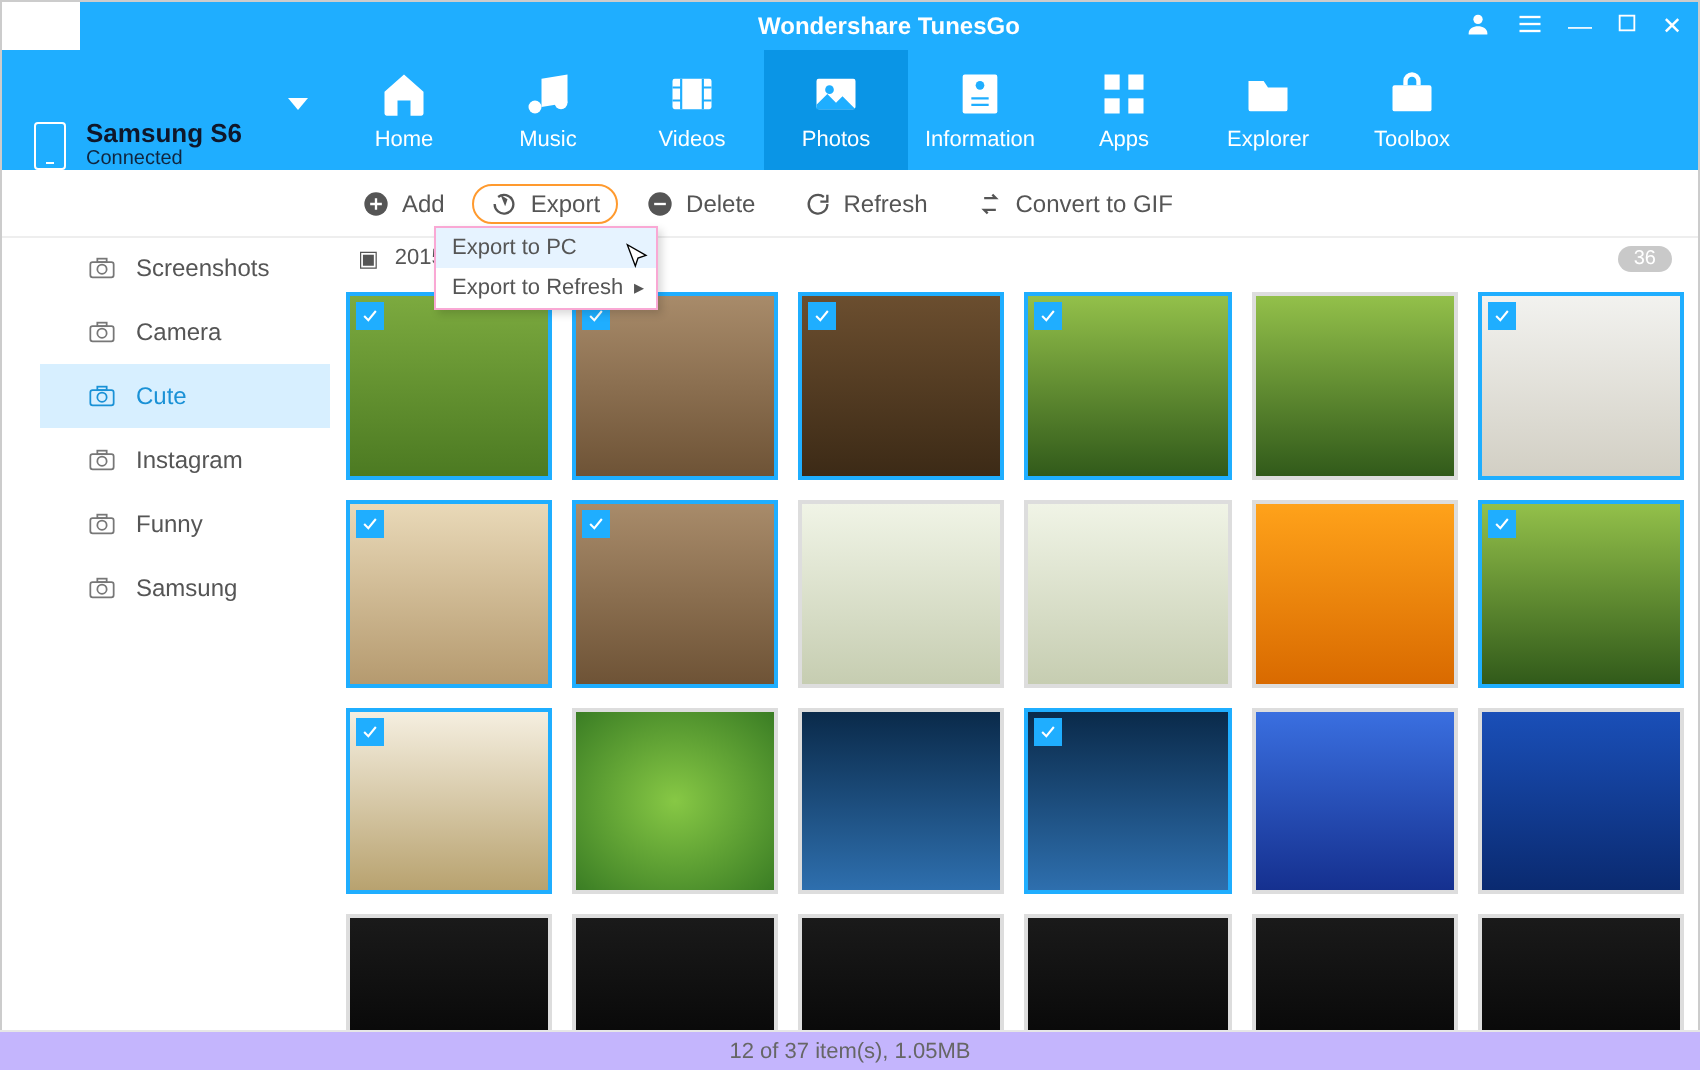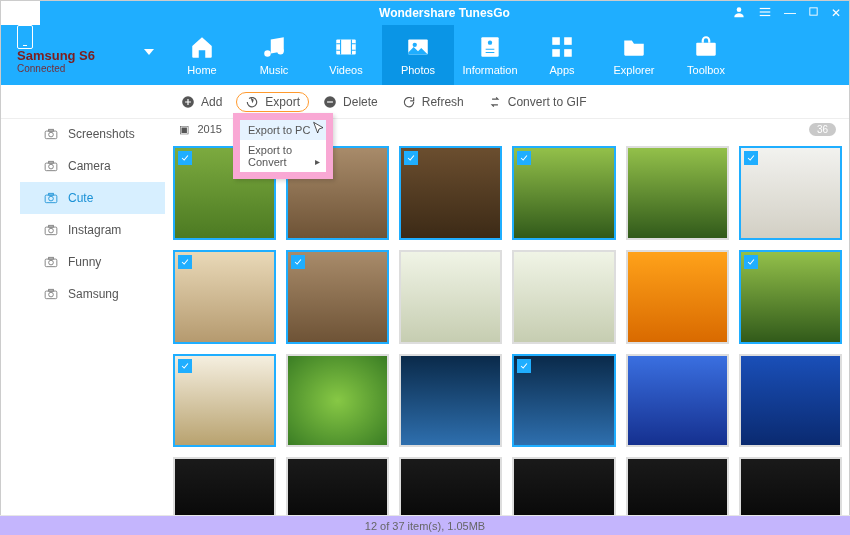--- a/index.html
+++ b/index.html
@@ -4,38 +4,38 @@
 <style>
   * { box-sizing: border-box; margin: 0; padding: 0; font-family: "Segoe UI", Arial, sans-serif; }
   body { width: 850px; height: 535px; overflow: hidden; background: #fff; border: 1px solid #ccc; }
 
   .titlebar { height: 24px; background: #1faeff; display: flex; align-items: center; justify-content: center; position: relative; margin-left: 39px; }
   .titlebar .title { color: #fff; font-size: 12px; font-weight: 600; }
   .titlebar .controls { position: absolute; right: 8px; top: 0; height: 24px; display: flex; align-items: center; gap: 12px; color: #fff; font-size: 12px; }
   .titlebar .controls span { cursor: pointer; }
 
   .topnav { height: 60px; background: #1faeff; display: flex; align-items: stretch; }
-  .device { width: 165px; display: flex; align-items: flex-start; padding-left: 16px; color: #7f1d1d; position: relative; flex-direction: column; }
+  .device { width: 165px; display: flex; align-items: flex-end; padding-left: 16px; color: #0f172a; position: relative; }
   .device .phoneicon { width: 16px; height: 24px; border: 1.5px solid #fff; border-radius: 2px; margin-right: 10px; position: relative; }
   .device .phoneicon::after { content:""; position:absolute; bottom:2px; left:50%; transform:translateX(-50%); width:4px; height:1.5px; background:#fff; }
   .device .name { font-size: 13px; font-weight: 600; line-height: 14px; }
   .device .status { font-size: 10px; opacity: .9; }
   .device .chev { position: absolute; right: 12px; top: 24px; width:0;height:0;border-left:5px solid transparent;border-right:5px solid transparent;border-top:6px solid #fff; }
 
   .navitems { flex: 1; display: flex; }
   .navitem { width: 72px; display:flex; flex-direction:column; align-items:center; justify-content:center; color:#fff; font-size:11px; gap:4px; cursor:pointer; }
   .navitem.active { background:#0a95e6; }
   .navitem svg { width:26px; height:26px; fill:#fff; }
 
   .actionbar { height: 34px; display:flex; align-items:center; padding-left:170px; gap:4px; font-size:12px; color:#555; border-bottom:1px solid #eee; position:relative; }
   .action { display:flex; align-items:center; gap:6px; padding:4px 10px; cursor:pointer; border-radius:4px; }
   .action svg, .action .glyph { width:14px; height:14px; }
   .circled { border:1.5px solid #ff9a2e; border-radius:12px; padding:2px 8px; }
 
-  .dropdown { position:absolute; top:28px; left:232px; width:100px; background:#fff; border:7px solid #f9a8d4; font-size:11px; z-index:20; box-shadow:2px 2px 4px rgba(0,0,0,.15); }
+  .dropdown { position:absolute; top:28px; left:216px; width:112px; background:#fff; border:1px solid #f9a8d4; font-size:11px; z-index:20; box-shadow:2px 2px 4px rgba(0,0,0,.15); }
   .dropdown div { padding:4px 8px; cursor:pointer; position:relative; }
   .dropdown div.hl { background:#e6f3ff; }
   .dropdown .sub::after { content:"▸"; position:absolute; right:6px; font-size:10px; color:#555; }
   .cursor { position:absolute; top:36px; left:310px; z-index:30; font-size:14px; pointer-events:none; }
 
   .main { position:absolute; top:118px; bottom:20px; left:0; right:0; display:flex; }
   .sidebar { width:165px; padding-top:0; }
   .sideitem { height:32px; display:flex; align-items:center; padding-left:24px; gap:10px; font-size:12px; color:#555; cursor:pointer;margin-left:20px; }
   .sideitem.active { background:#d7efff; color:#1a91d6; }
   .sideitem svg { width:14px; height:14px; fill:none; stroke:#777; stroke-width:1.5; }
@@ -181,21 +181,21 @@
   </div>
   <div class="action">
     <svg viewBox="0 0 24 24" fill="none" stroke="#555" stroke-width="2">
         <path d="M7 7h10l-3-3M17 17H7l3 3"></path>
       </svg>
     <span>Convert to GIF</span>
   </div>
 
   <div class="dropdown">
     <div class="hl">Export to PC</div>
-    <div class="sub">Export to Convert</div>
+    <div class="sub">Export to Refresh</div>
   </div>
   <div class="cursor">
     <svg width="16" height="16" viewBox="0 0 24 24">
         <path d="M4 2l6 16 2-6 6-2z" fill="#fff" stroke="#000" stroke-width="1"></path>
       </svg>
   </div>
 </div>
 
 <div class="main">
   <div class="sidebar">

